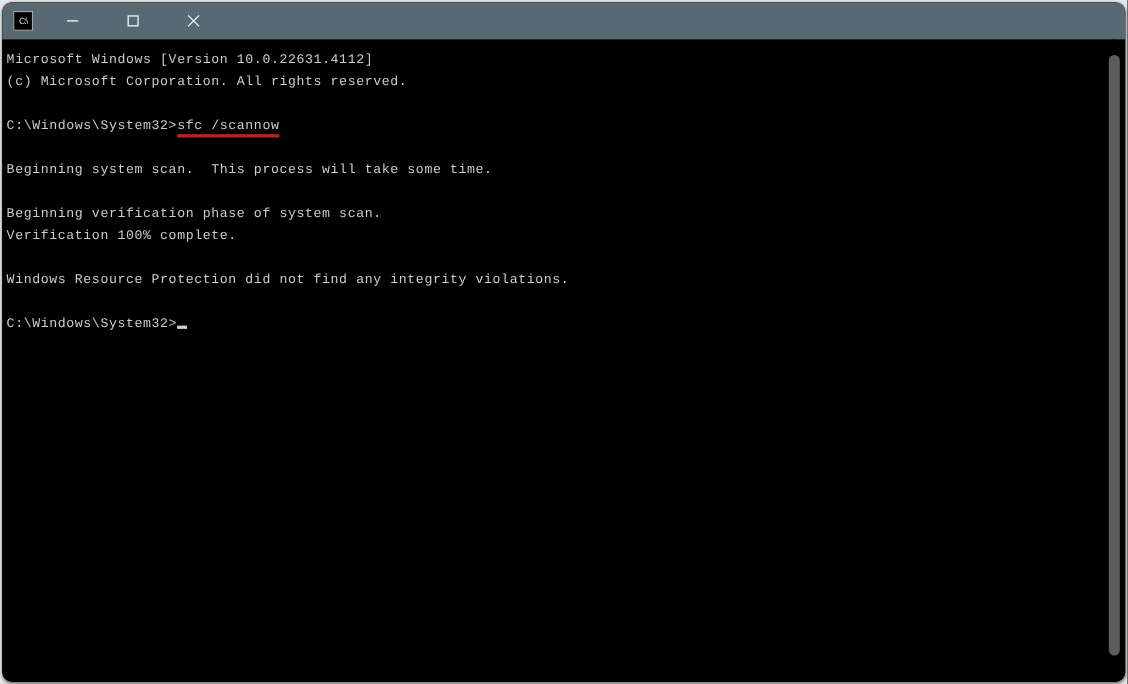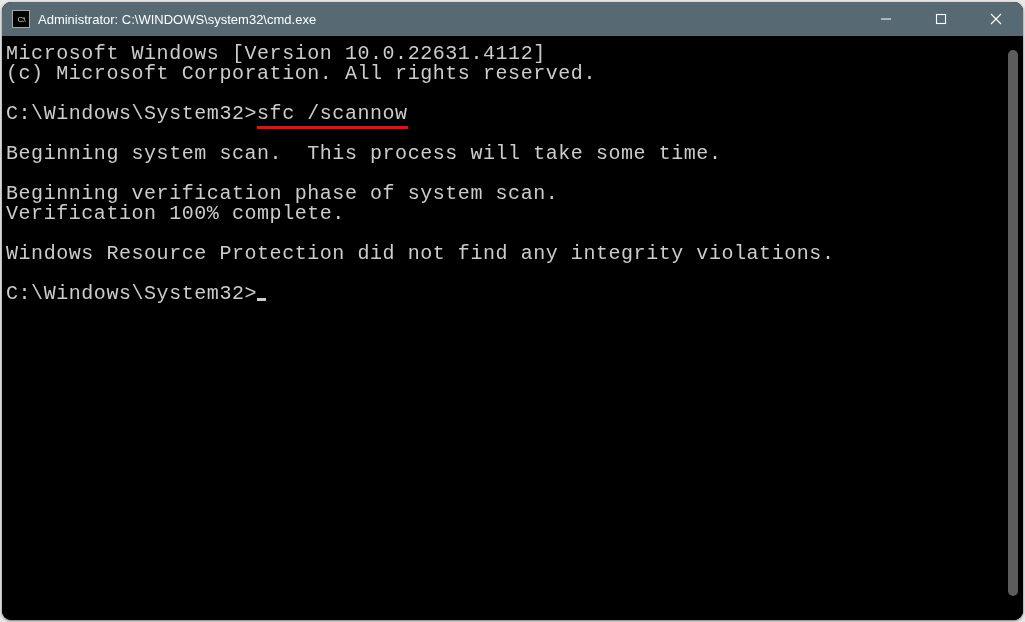--- a/index.html
+++ b/index.html
@@ -38,21 +38,21 @@
     width:55px;height:100%;
     display:flex;align-items:center;justify-content:center;
     color:#fff;cursor:pointer;
   }
   .win-btn svg{width:12px;height:12px;stroke:#fff;stroke-width:1.1;fill:none;}
   .terminal-area{
     position:absolute;top:34px;left:0;right:0;bottom:6px;
     background:#000;
     padding:8px 4px 8px 4px;
     font-family:Consolas,"Courier New",monospace;
-    font-size:20px;
+    font-size:12px;
     line-height:20px;
     letter-spacing:.55px;
     color:#ccc;
     white-space:pre;
     overflow:hidden;
   }
   .terminal-body{color:#ccc;}
   .red-underline{
     border-bottom:3px solid #c3201d;
     padding-bottom:1px;
@@ -79,21 +79,20 @@
     background:#000;border-radius:0 0 9px 9px;
   }
 </style>
 </head>
 <body>
 
 <div class="window">
 
   <div class="titlebar">
     <div class="title-icon">C:\</div>
-    <div class="title-text">Administrator: C:\WINDOWS\system32\cmd.exe</div>
     <div class="window-controls">
       <div class="win-btn">
         <svg viewBox="0 0 12 12">
             <line x1="1" y1="6" x2="11" y2="6"></line>
           </svg>
       </div>
       <div class="win-btn">
         <svg viewBox="0 0 12 12">
             <rect x="1.5" y="1.5" width="9" height="9"></rect>
           </svg>

